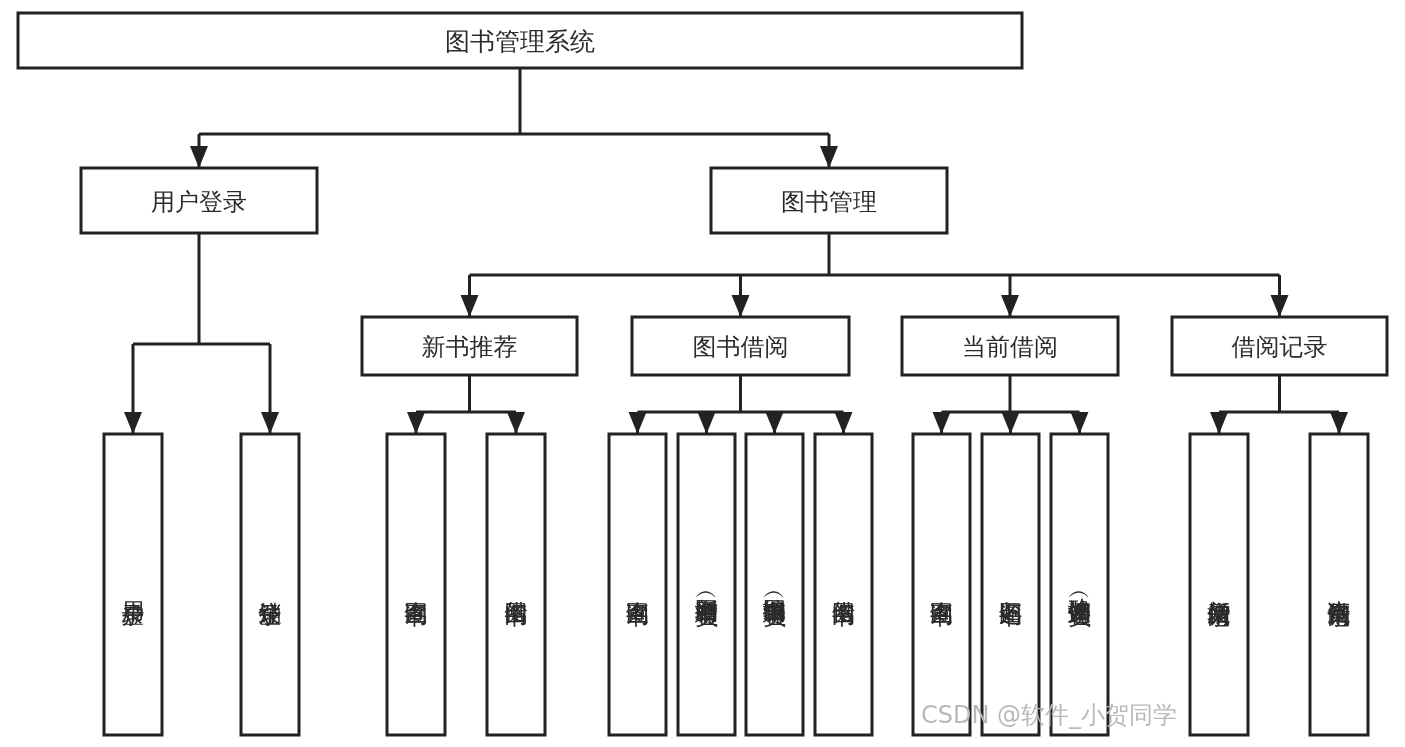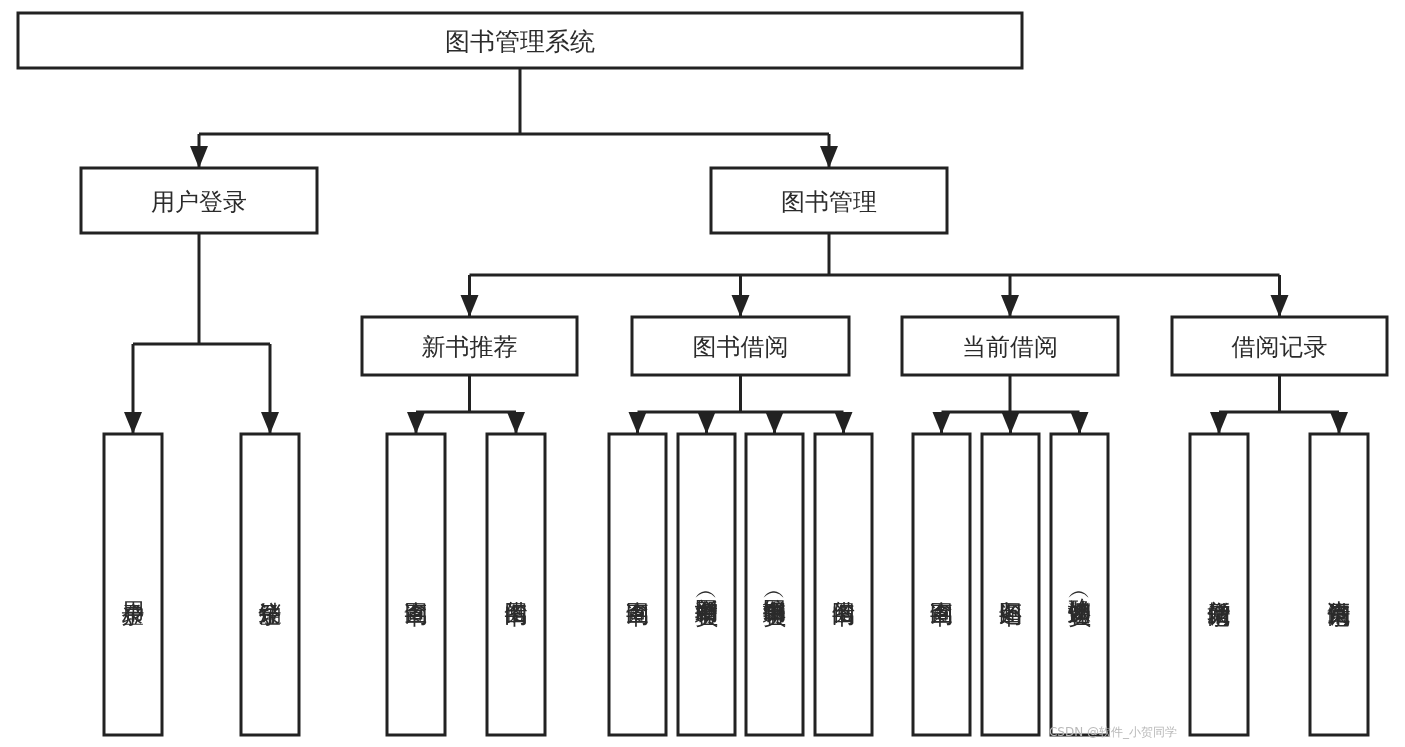--- a/index.html
+++ b/index.html
@@ -70,23 +70,23 @@
     text-align: center;
     white-space: nowrap;
     pointer-events: none;
   }
   .leaf-hit {
     position: absolute;
   }
   #watermark {
     position: absolute;
     right: 10px;
-    bottom: 6px;
-    font-family: "DejaVu Sans", "Liberation Sans", sans-serif;
-    font-size: 12px;
+    bottom: 16px;
+    font-family: "DejaVu Sans", "Liberation Sans", sans-serif;
+    font-size: 24px;
     color: #b9b9b9;
     white-space: nowrap;
     pointer-events: none;
   }
 </style>
 </head>
 <body>
 
 <div id="diagram-root">
   <svg id="flow" viewBox="0 0 1405 747">

